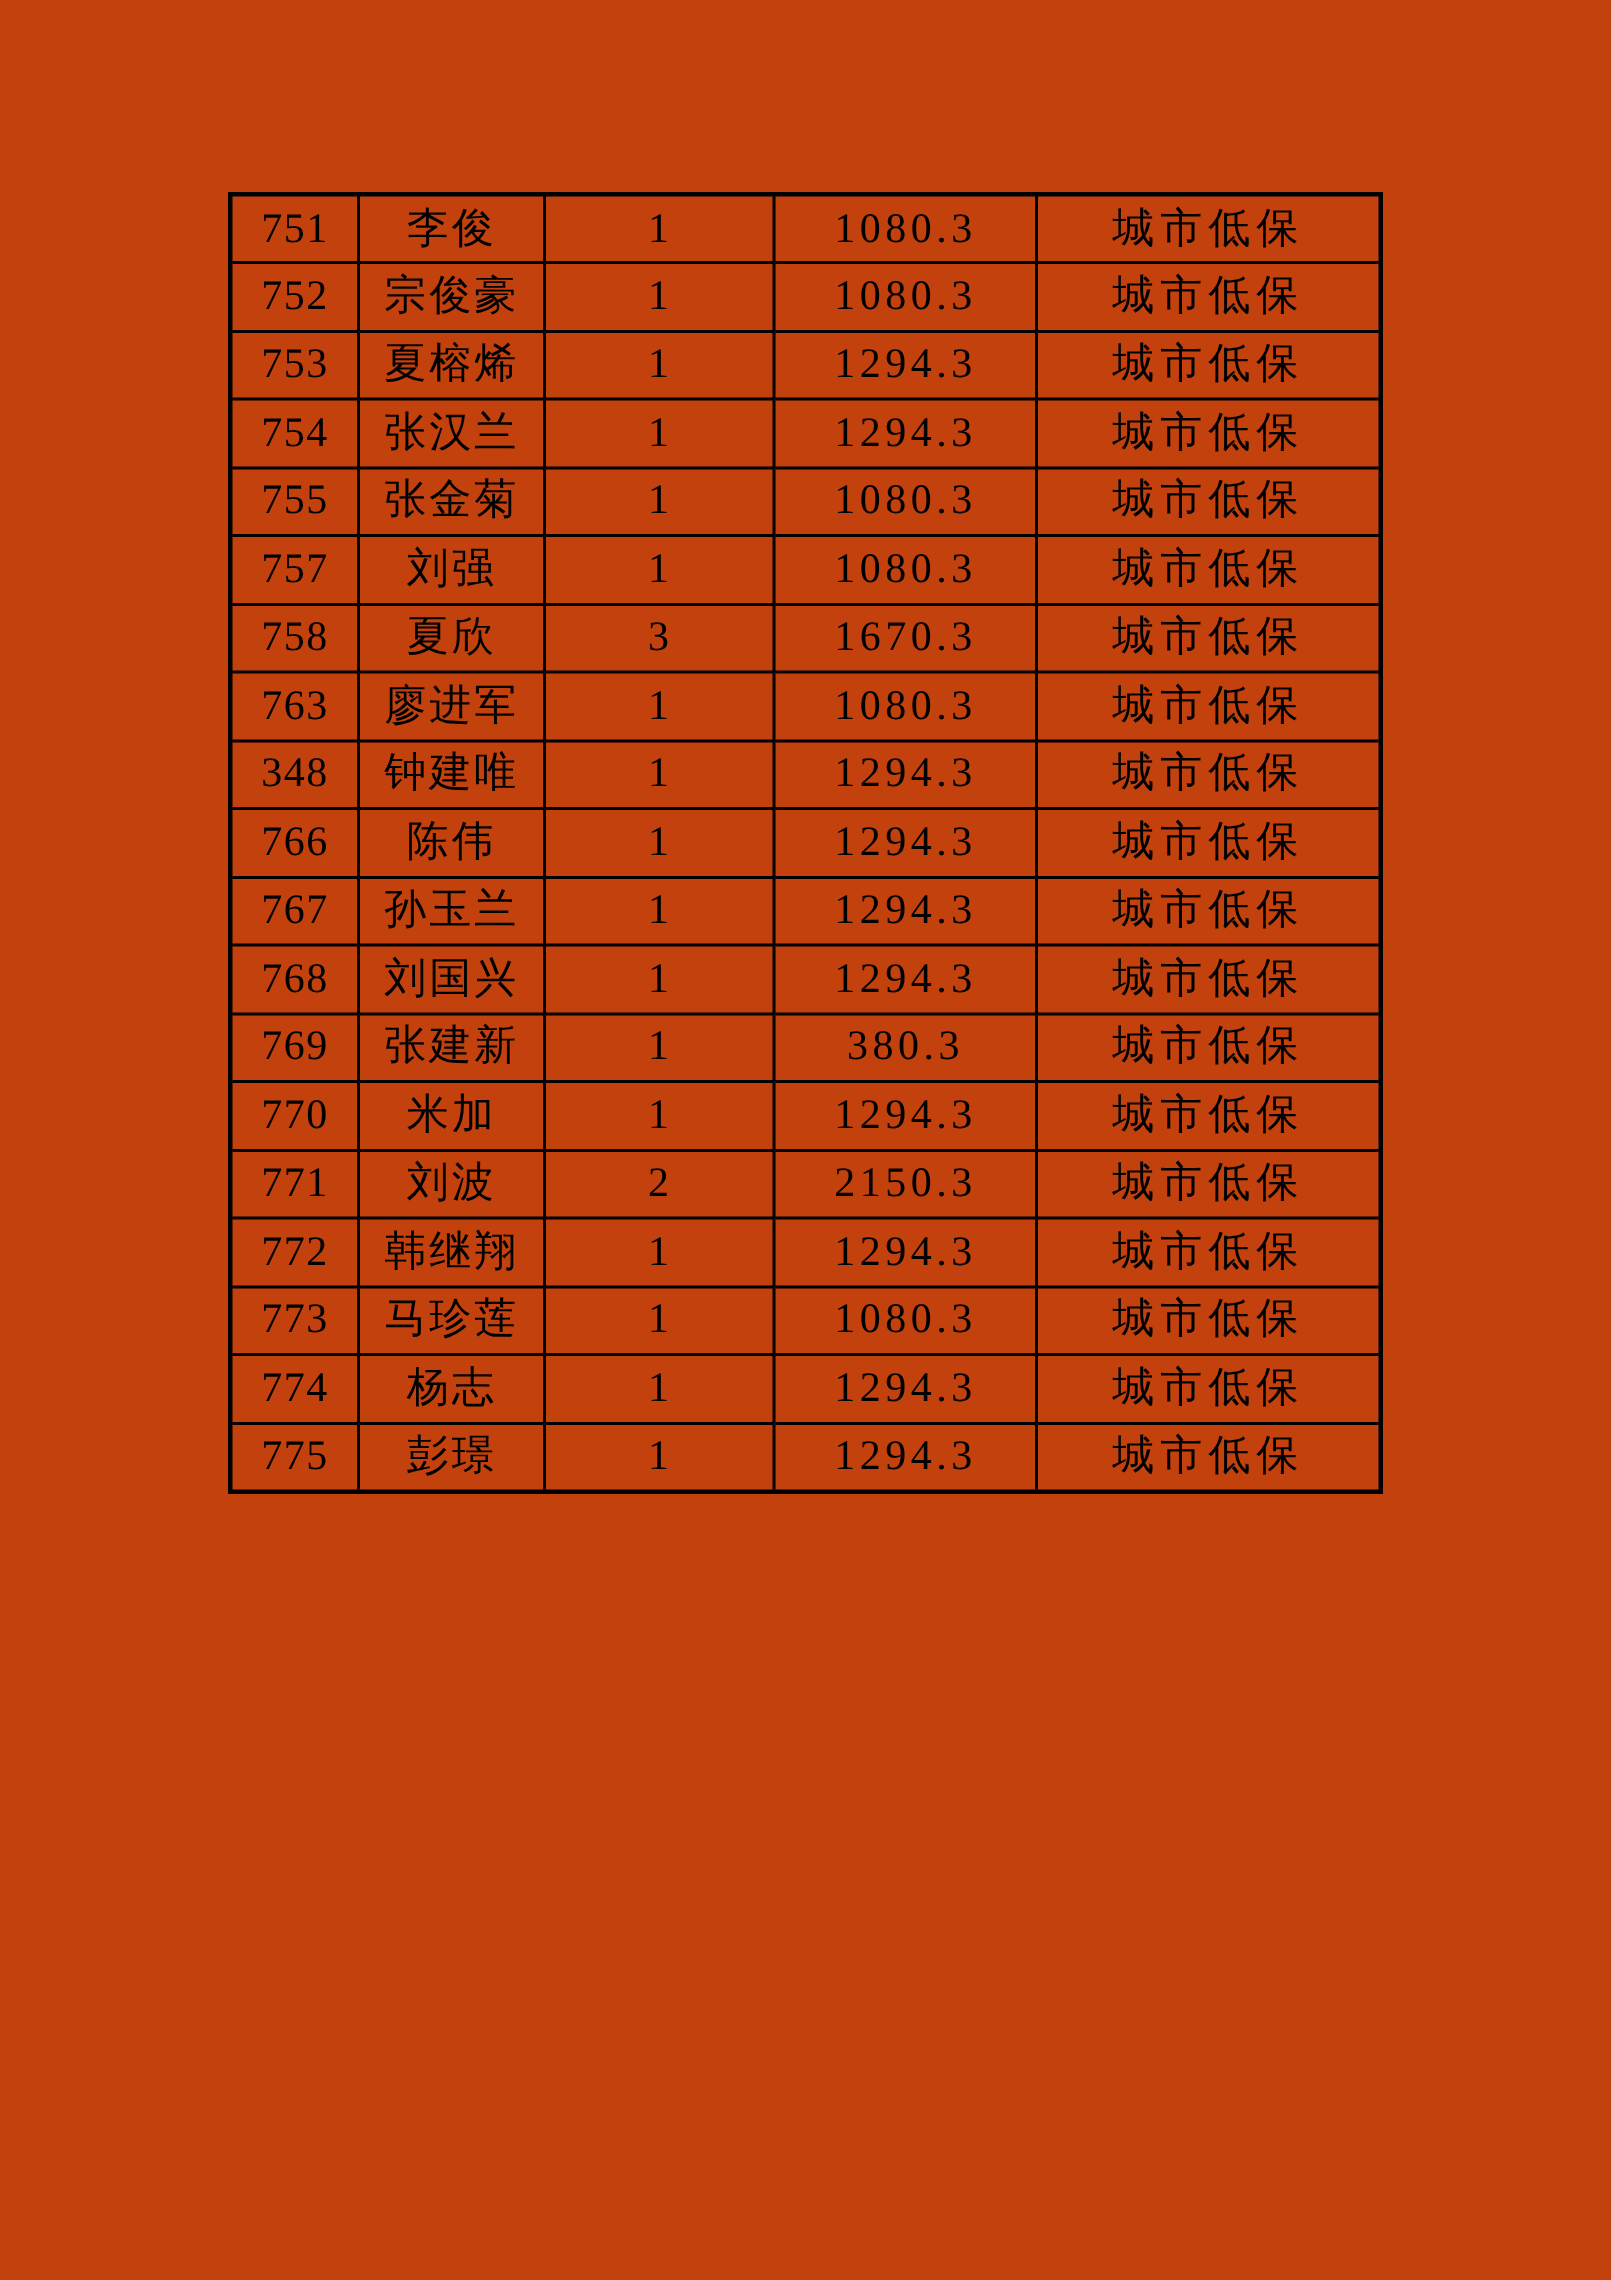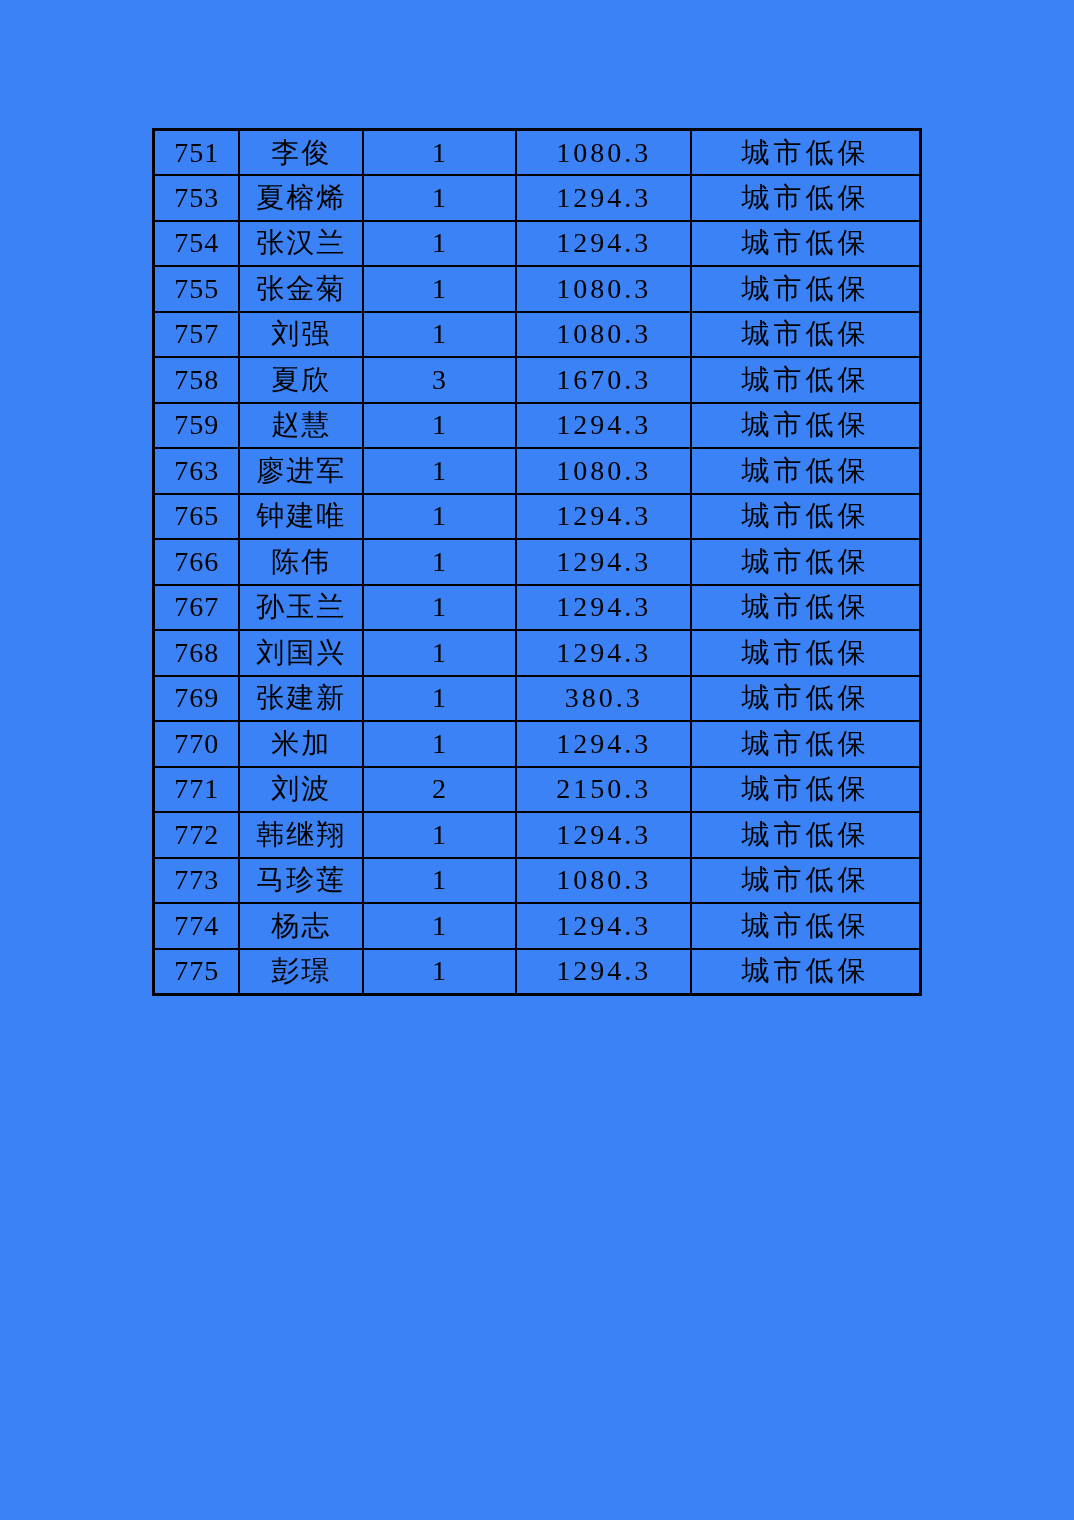--- a/index.html
+++ b/index.html
@@ -5,21 +5,21 @@
     * { box-sizing: border-box; }
     html, body {
       margin: 0;
       padding: 0;
       background: #ffffff;
     }
     .page {
       position: relative;
       width: 1074px;
       height: 1520px;
-      background: #3b82f6;
+      background: #c2410c;
       font-family: "Liberation Serif", "DejaVu Serif", serif;
       color: #000000;
       overflow: hidden;
     }
     table.benefits-table {
       position: absolute;
       left: 152px;
       top: 128px;
       width: 770px;
       border-collapse: collapse;
@@ -63,20 +63,27 @@
     </colgroup>
     <tbody>
         <tr>
           <td class="cell-serial">751</td>
           <td class="cell-name">李俊</td>
           <td class="cell-persons">1</td>
           <td class="cell-amount">1080.3</td>
           <td class="cell-category">城市低保</td>
         </tr>
         <tr>
+          <td class="cell-serial">752</td>
+          <td class="cell-name">宗俊豪</td>
+          <td class="cell-persons">1</td>
+          <td class="cell-amount">1080.3</td>
+          <td class="cell-category">城市低保</td>
+        </tr>
+        <tr>
           <td class="cell-serial">753</td>
           <td class="cell-name">夏榕烯</td>
           <td class="cell-persons">1</td>
           <td class="cell-amount">1294.3</td>
           <td class="cell-category">城市低保</td>
         </tr>
         <tr>
           <td class="cell-serial">754</td>
           <td class="cell-name">张汉兰</td>
           <td class="cell-persons">1</td>
@@ -98,35 +105,28 @@
           <td class="cell-category">城市低保</td>
         </tr>
         <tr>
           <td class="cell-serial">758</td>
           <td class="cell-name">夏欣</td>
           <td class="cell-persons">3</td>
           <td class="cell-amount">1670.3</td>
           <td class="cell-category">城市低保</td>
         </tr>
         <tr>
-          <td class="cell-serial">759</td>
-          <td class="cell-name">赵慧</td>
-          <td class="cell-persons">1</td>
-          <td class="cell-amount">1294.3</td>
-          <td class="cell-category">城市低保</td>
-        </tr>
-        <tr>
           <td class="cell-serial">763</td>
           <td class="cell-name">廖进军</td>
           <td class="cell-persons">1</td>
           <td class="cell-amount">1080.3</td>
           <td class="cell-category">城市低保</td>
         </tr>
         <tr>
-          <td class="cell-serial">765</td>
+          <td class="cell-serial">348</td>
           <td class="cell-name">钟建唯</td>
           <td class="cell-persons">1</td>
           <td class="cell-amount">1294.3</td>
           <td class="cell-category">城市低保</td>
         </tr>
         <tr>
           <td class="cell-serial">766</td>
           <td class="cell-name">陈伟</td>
           <td class="cell-persons">1</td>
           <td class="cell-amount">1294.3</td>

